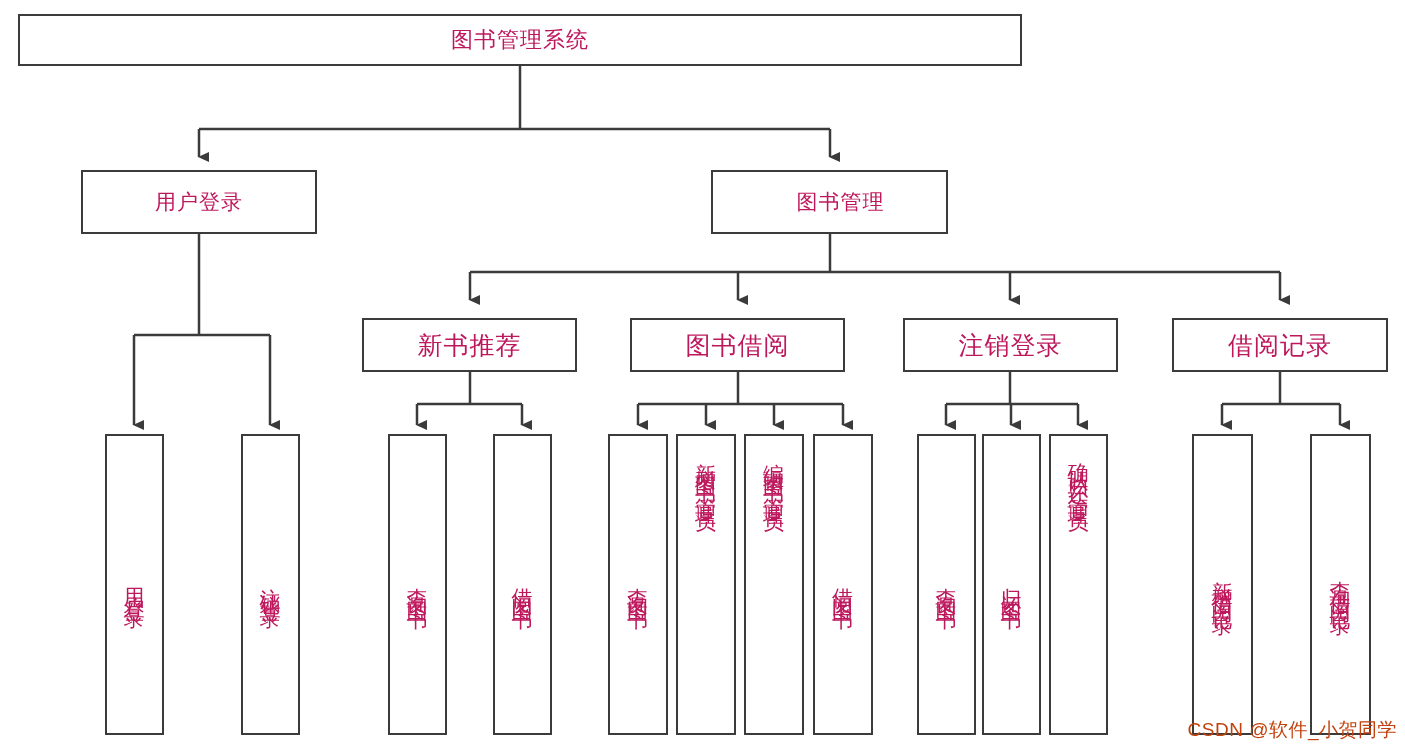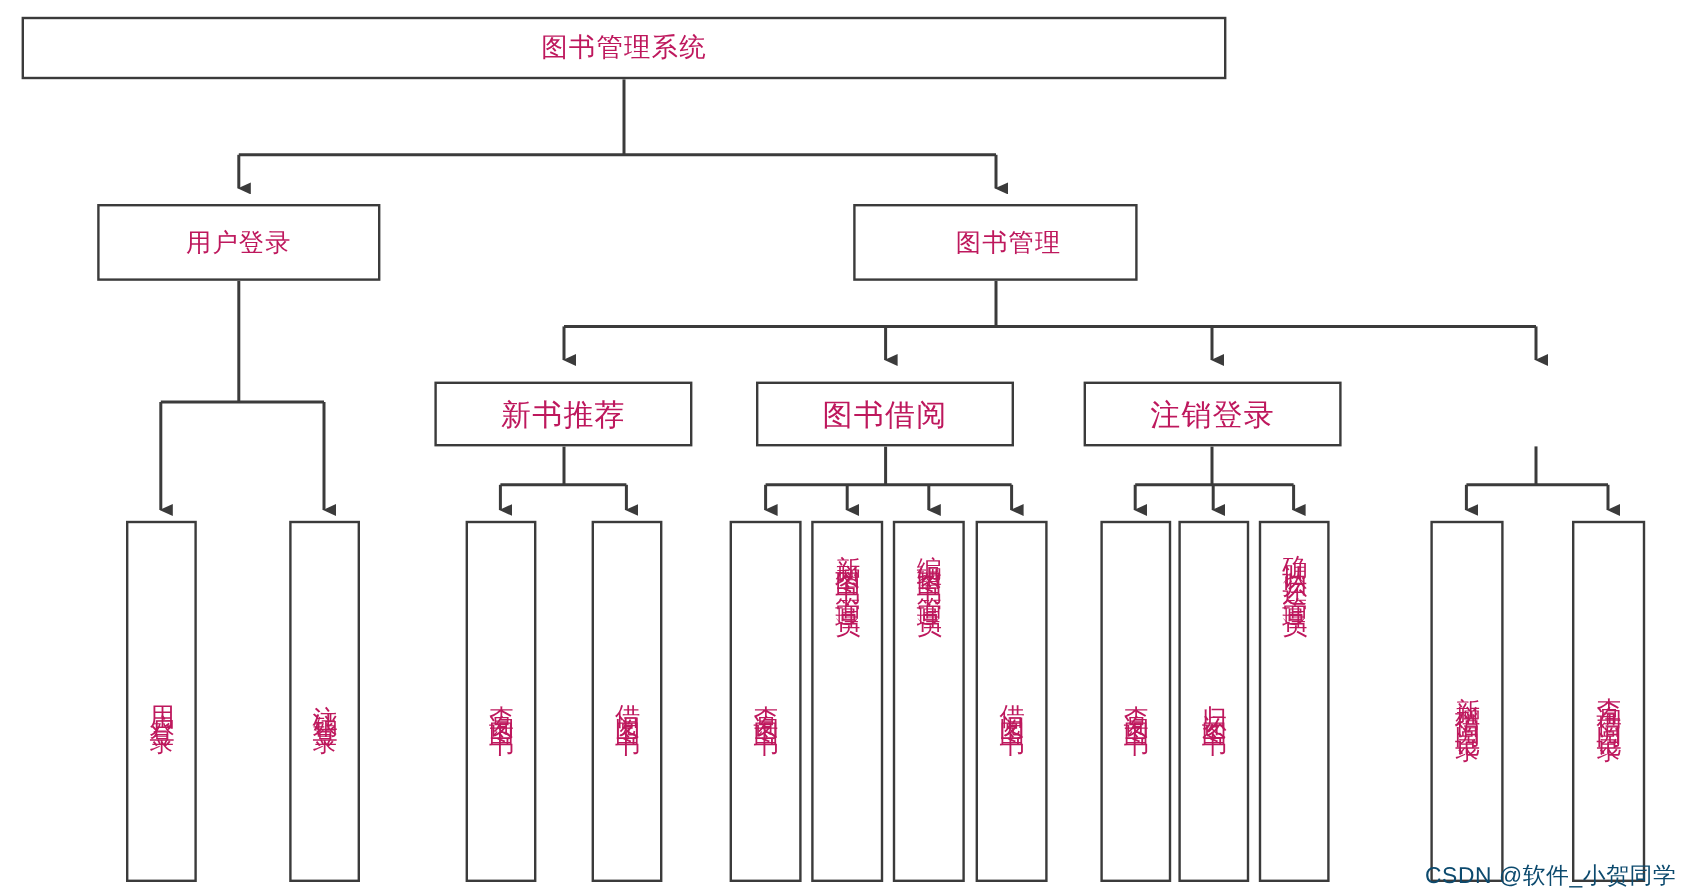--- a/index.html
+++ b/index.html
@@ -66,21 +66,21 @@
   }
   .leaf-mid {
     align-items: center;
     padding-top: 0;
   }
   #watermark {
     position: absolute;
     right: 8px;
     bottom: 4px;
     font-size: 19px;
-    color: #0c4a6e;
+    color: #c2410c;
     letter-spacing: 0.5px;
     z-index: 5;
     white-space: nowrap;
     font-family: "Liberation Sans", "DejaVu Sans", sans-serif;
   }
 </style>
 </head>
 <body>
 
 <div id="diagram-canvas">
@@ -152,20 +152,23 @@
   </div>
 
   <div class="node node-l3" style="left:630px; top:318px; width:215px; height:54px;align-items:center;">
     <span>图书借阅</span>
   </div>
 
   <div class="node node-l3" style="left:903px; top:318px; width:215px; height:54px;">
     <span>注销登录</span>
   </div>
 
+  <div class="node node-l3" style="left:1172px; top:318px; width:216px; height:54px;">
+    <span>借阅记录</span>
+  </div>
 
   <div class="node node-leaf leaf-mid" style="left:105px; top:434px; width:59px; height:301px;">
     <span class="vtext">用户登录</span>
   </div>
 
   <div class="node node-leaf leaf-mid" style="left:241px; top:434px; width:59px; height:301px;">
     <span class="vtext">注销登录</span>
   </div>
 
   <div class="node node-leaf leaf-mid" style="left:388px; top:434px; width:59px; height:301px;">

